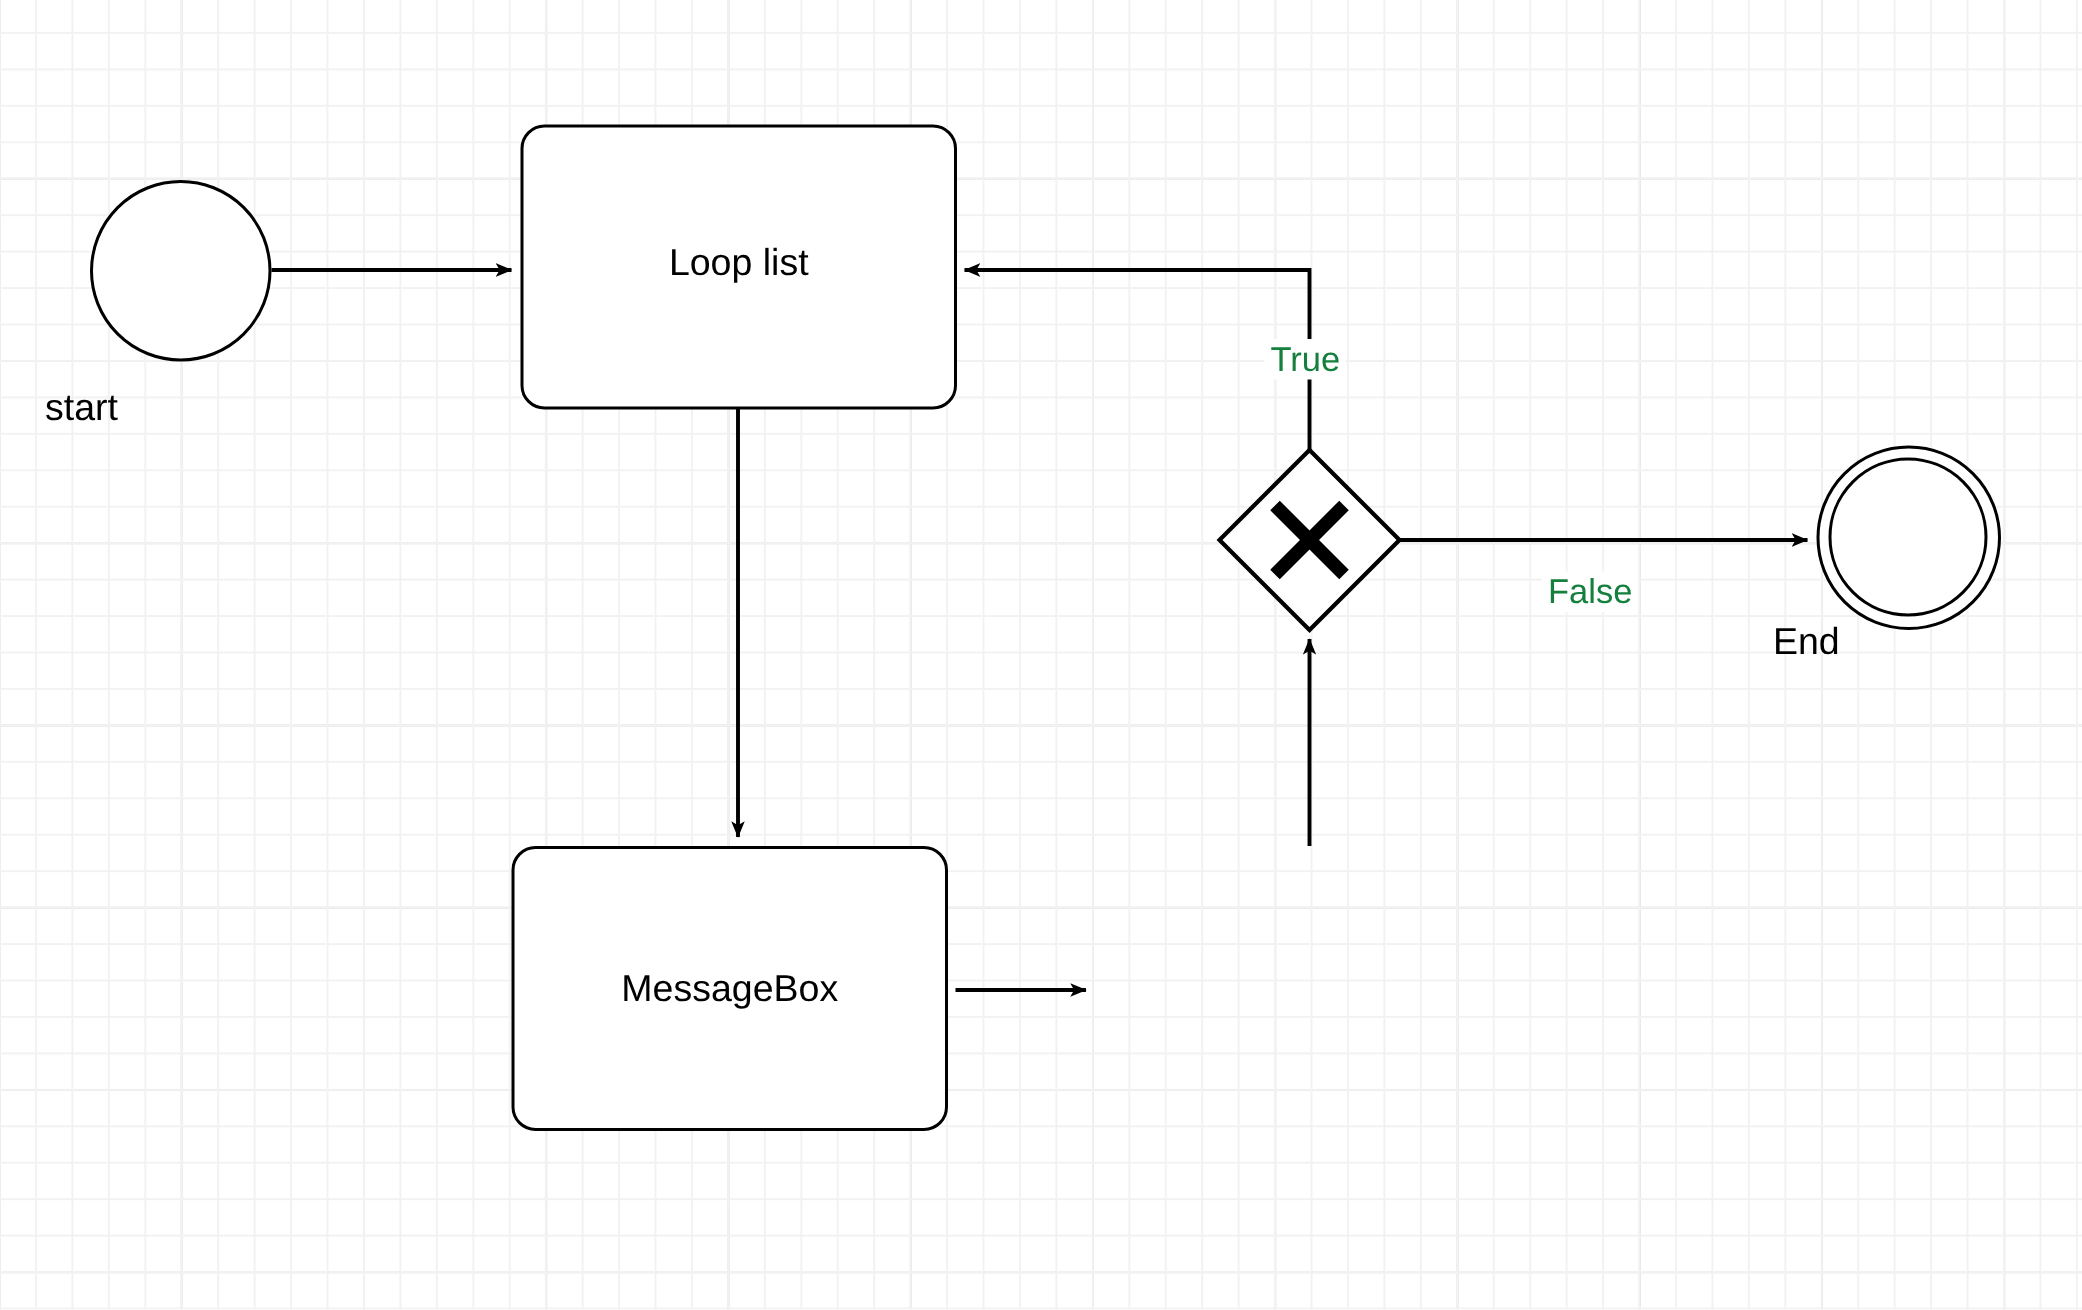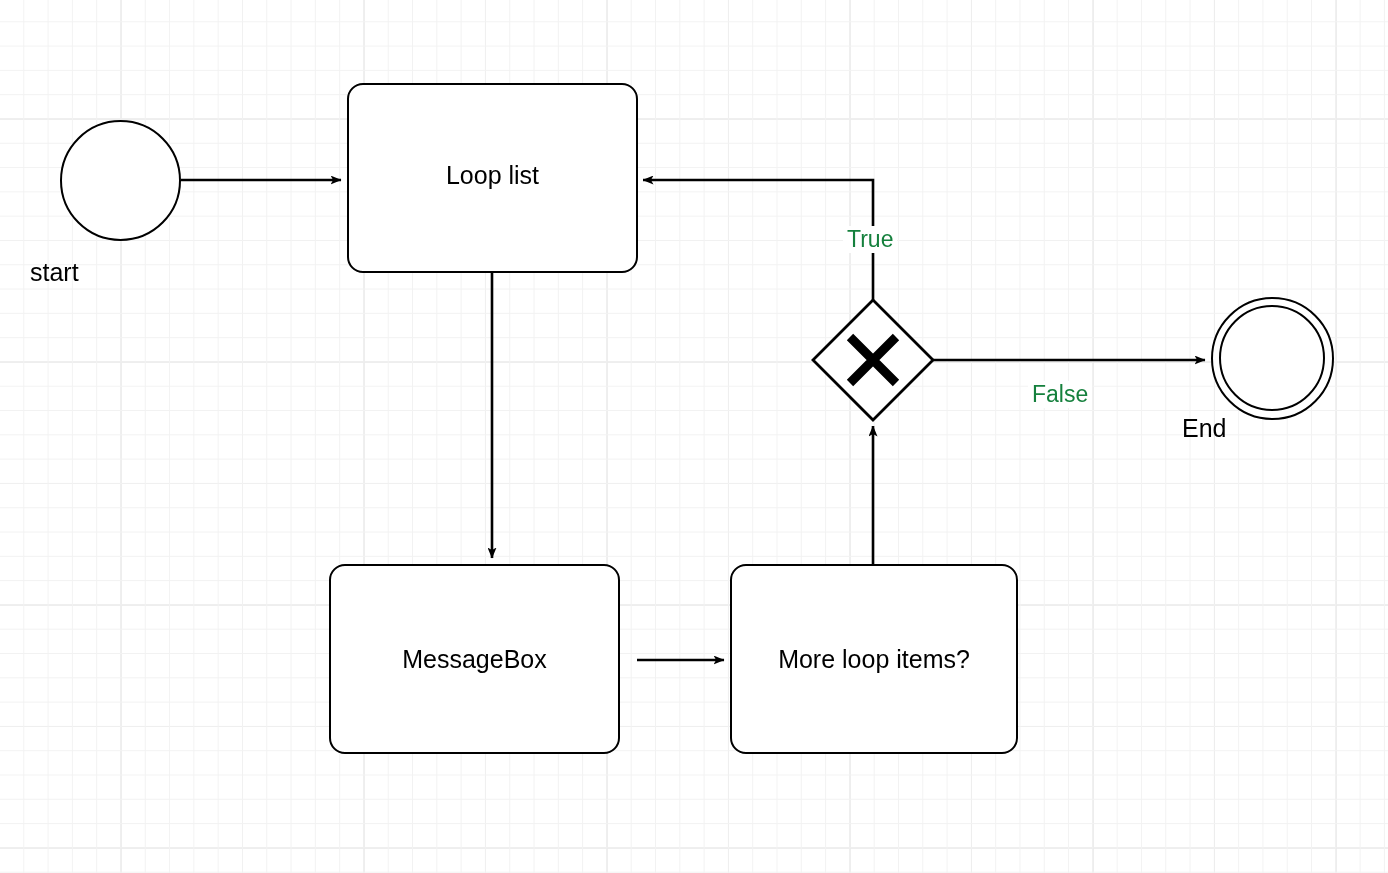--- a/index.html
+++ b/index.html
@@ -116,27 +116,24 @@
     <path d="M933,360 L1205,360" stroke="#000000" stroke-width="2.6" fill="none" marker-end="url(#arrowhead)"></path>
   </svg>
 
   <div class="node event-circle" style="left:60px; top:120px; width:121px; height:121px;"></div>
   <div class="node-caption" style="left:30px; top:260px; width:180px;">start</div>
 
   <div class="node task" style="left:347px; top:83px; width:291px; height:190px;">
     <span class="task-label" style="margin-bottom:5px;">Loop list</span>
   </div>
 
-  <div class="node task" style="left:329px; top:564px; width:291px; height:190px;">
+  <div class="node task" style="left:341px; top:564px; width:291px; height:190px;">
     <span class="task-label">MessageBox</span>
   </div>
 
-  <div class="node task" style="left:730px; top:564px; width:288px; height:190px;">
-    <span class="task-label">More loop items?</span>
-  </div>
 
   <div class="gateway" style="left:810px; top:297px; width:126px; height:126px;">
     <svg width="126" height="126" viewBox="0 0 126 126" xmlns="http://www.w3.org/2000/svg">
       <path d="M63,3 L123,63 L63,123 L3,63 Z" fill="#ffffff" stroke="#000000" stroke-width="2.8"></path>
       <path d="M40,40 L86,86 M86,40 L40,86" stroke="#000000" stroke-width="9" stroke-linecap="butt" fill="none"></path>
     </svg>
   </div>
 
   <div class="node event-circle" style="left:1211px; top:297px; width:123px; height:123px;">
     <div class="event-inner" style="left:6px; top:6px; width:106px; height:106px;"></div>

